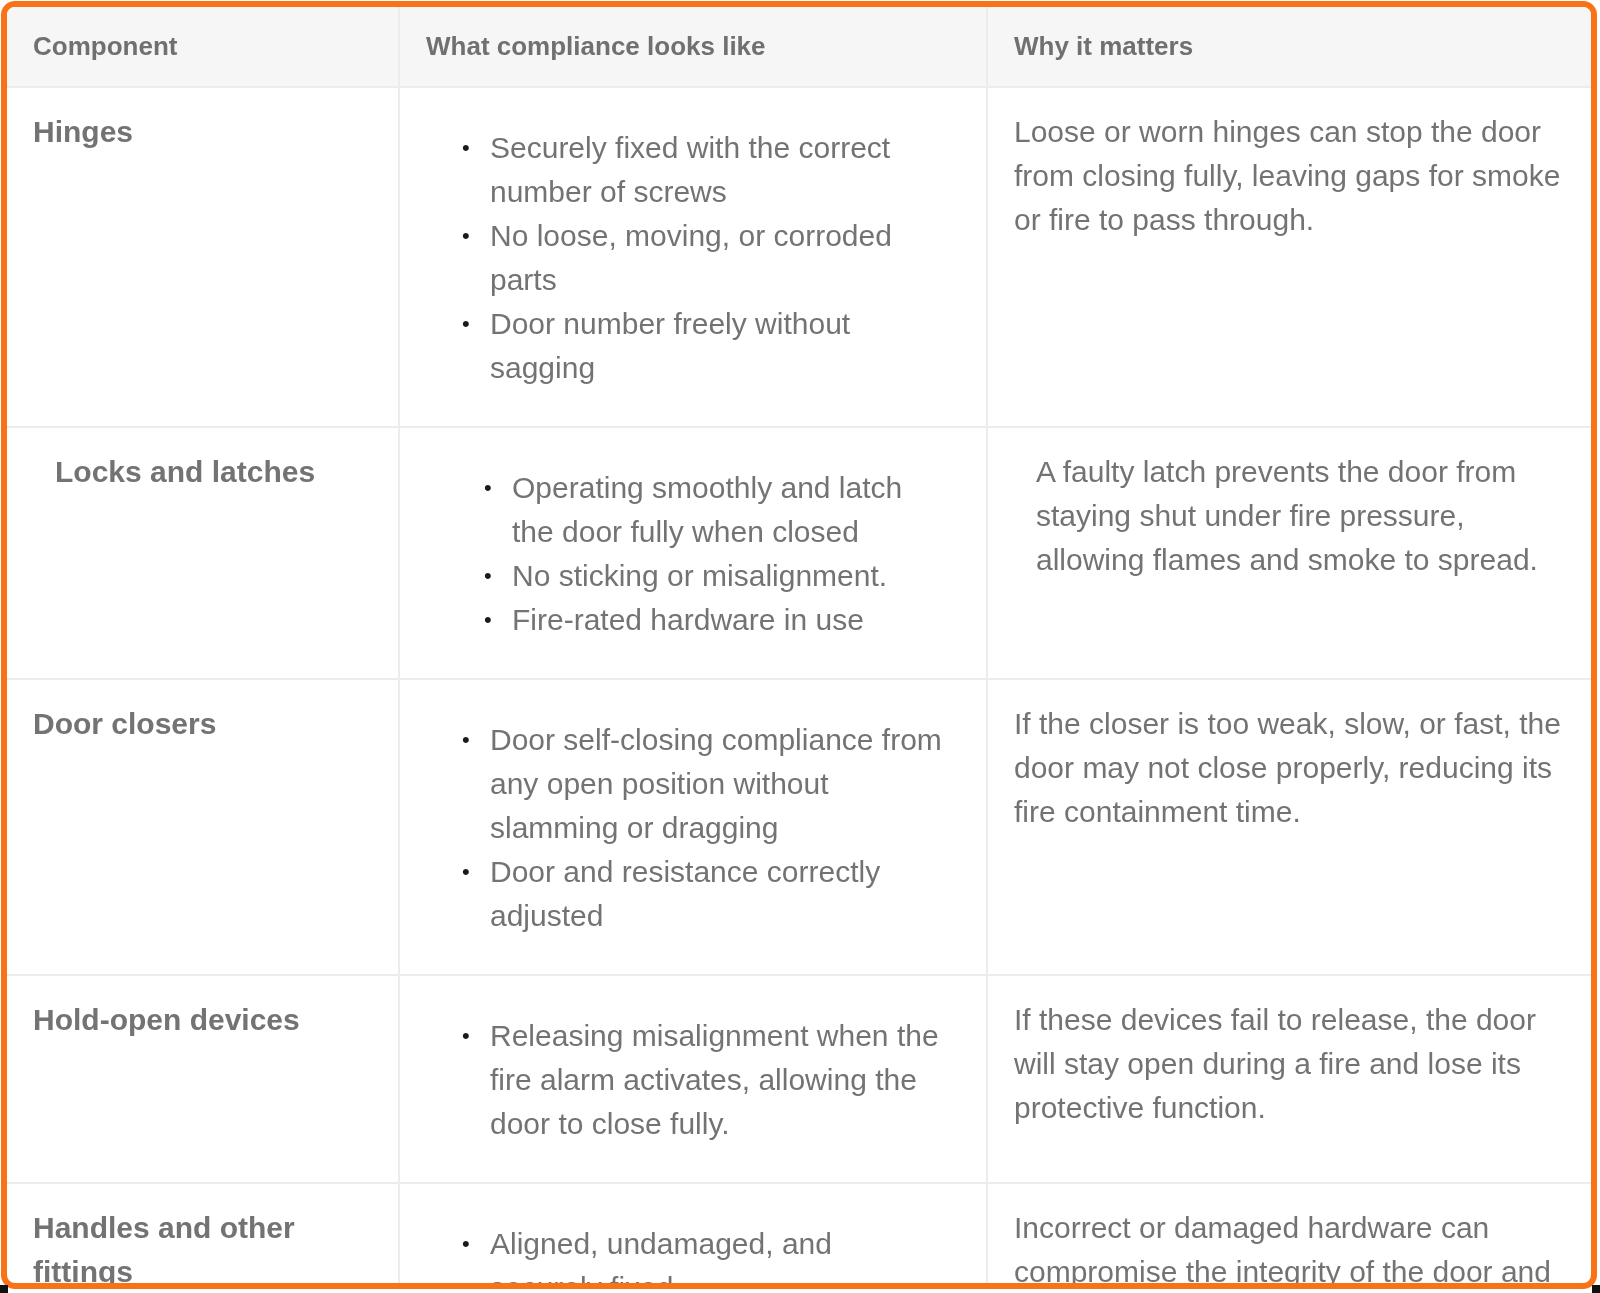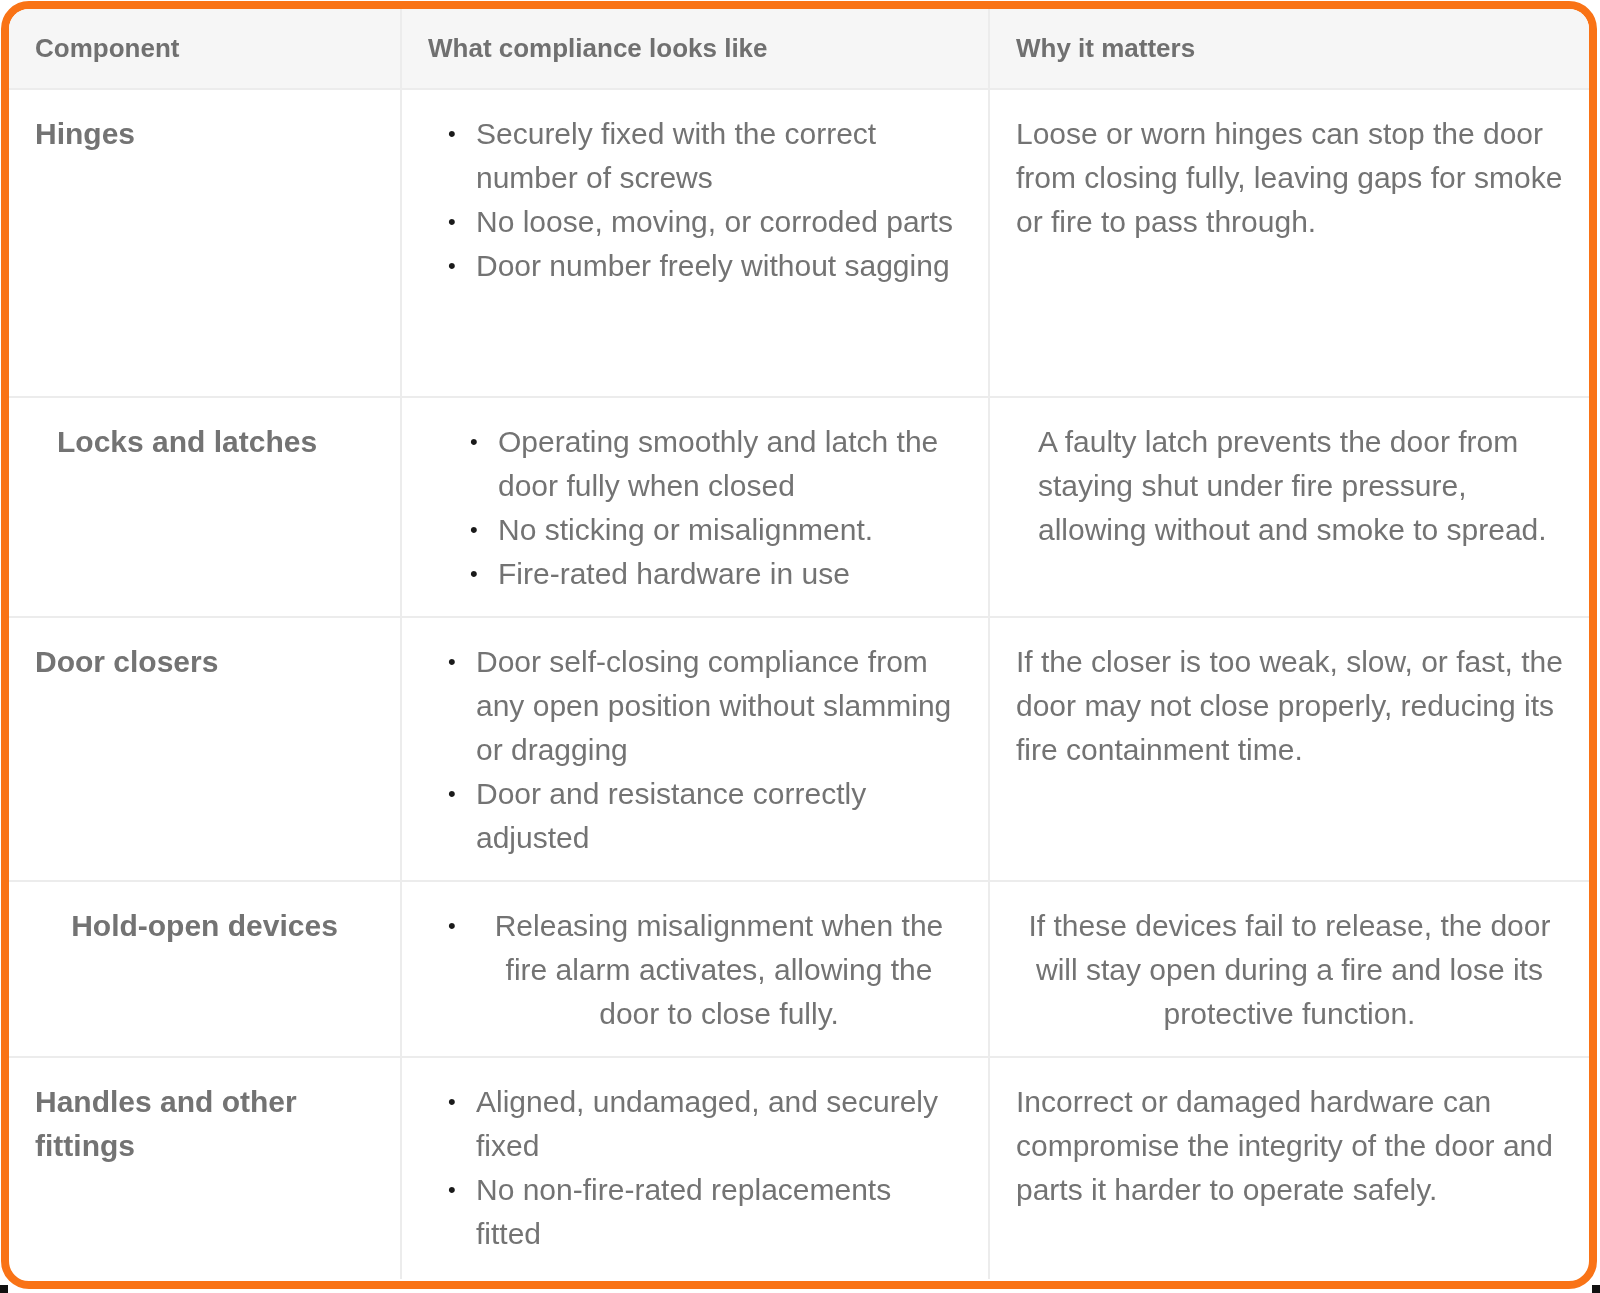--- a/index.html
+++ b/index.html
@@ -1,41 +1,41 @@
 <!DOCTYPE html>
 <html><head>
   <meta charset="utf-8">
   <style>
     html, body { margin: 0; padding: 0; background: #ffffff; }
     body { width: 1600px; height: 1293px; overflow: hidden; position: relative; }
     .table-wrap {
       position: absolute; left: 1px; top: 1px; width: 1596px; height: 1288px;
-      border: 8px solid #f97316; border-radius: 28px; overflow: hidden; background: #fff;
+      border: 6px solid #f97316; border-radius: 14px; overflow: hidden; background: #fff;
       box-sizing: border-box;
     }
     table { border-collapse: collapse; width: 100%; table-layout: fixed; }
     col.c1 { width: 392px; } col.c2 { width: 588px; } col.c3 { width: auto; }
     th, td { border-right: 2px solid #ececec; vertical-align: top; box-sizing: border-box; }
     th:last-child, td:last-child { border-right: none; }
     thead th {
       background: #f6f6f6; height: 80px; text-align: left; font-weight: 600;
       font-family: "Liberation Sans", sans-serif; font-size: 26px; color: #707070;
       padding: 0 0 0 26px; vertical-align: middle;
     }
     tbody tr { border-top: 2px solid #ececec; }
     td {
       font-family: "Liberation Sans", sans-serif; font-size: 30px; line-height: 44px;
       color: #737373; padding: 22px 26px 20px 26px;
     }
     td.comp { font-weight: 700; }
-    ul { margin: 0; padding: 0 0 0 48px; list-style: none; }
+    ul { margin: 16px; padding: 0 0 0 48px; list-style: none; }
     li { position: relative; }
     li::before { content: "•"; position: absolute; left: -28px; top: 0; color: #1a1a1a; font-size: 22px; }
     .r1 td { height: 308px; } .r2 td { height: 219px; padding-left: 48px; } .r3 td { height: 264px; }
-    .r4 td { height: 175px; text-align: center; } .r5 td { height: 222px; }
+    .r4 td { height: 175px; } .r5 td { height: 222px; }
     .corner { position: absolute; left: 0; bottom: 0; width: 8px; height: 8px; background: #111; }
     .corner.r { left: auto; right: 0; }
   </style>
 </head>
 <body>
 
 <div class="table-wrap">
   <table>
     <colgroup>
         <col class="c1">
@@ -63,21 +63,21 @@
       </tr>
       <tr class="r2">
         <td class="comp">Locks and latches</td>
         <td>
           <ul>
             <li>Operating smoothly and latch the door fully when closed</li>
             <li>No sticking or misalignment.</li>
             <li>Fire-rated hardware in use</li>
           </ul>
         </td>
-        <td>A faulty latch prevents the door from staying shut under fire pressure, allowing without and smoke to spread.</td>
+        <td>A faulty latch prevents the door from staying shut under fire pressure, allowing flames and smoke to spread.</td>
       </tr>
       <tr class="r3">
         <td class="comp">Door closers</td>
         <td>
           <ul>
             <li>Door self-closing compliance from any open position without slamming or dragging</li>
             <li>Door and resistance correctly adjusted</li>
           </ul>
         </td>
         <td>If the closer is too weak, slow, or fast, the door may not close properly, reducing its fire containment time.</td>

